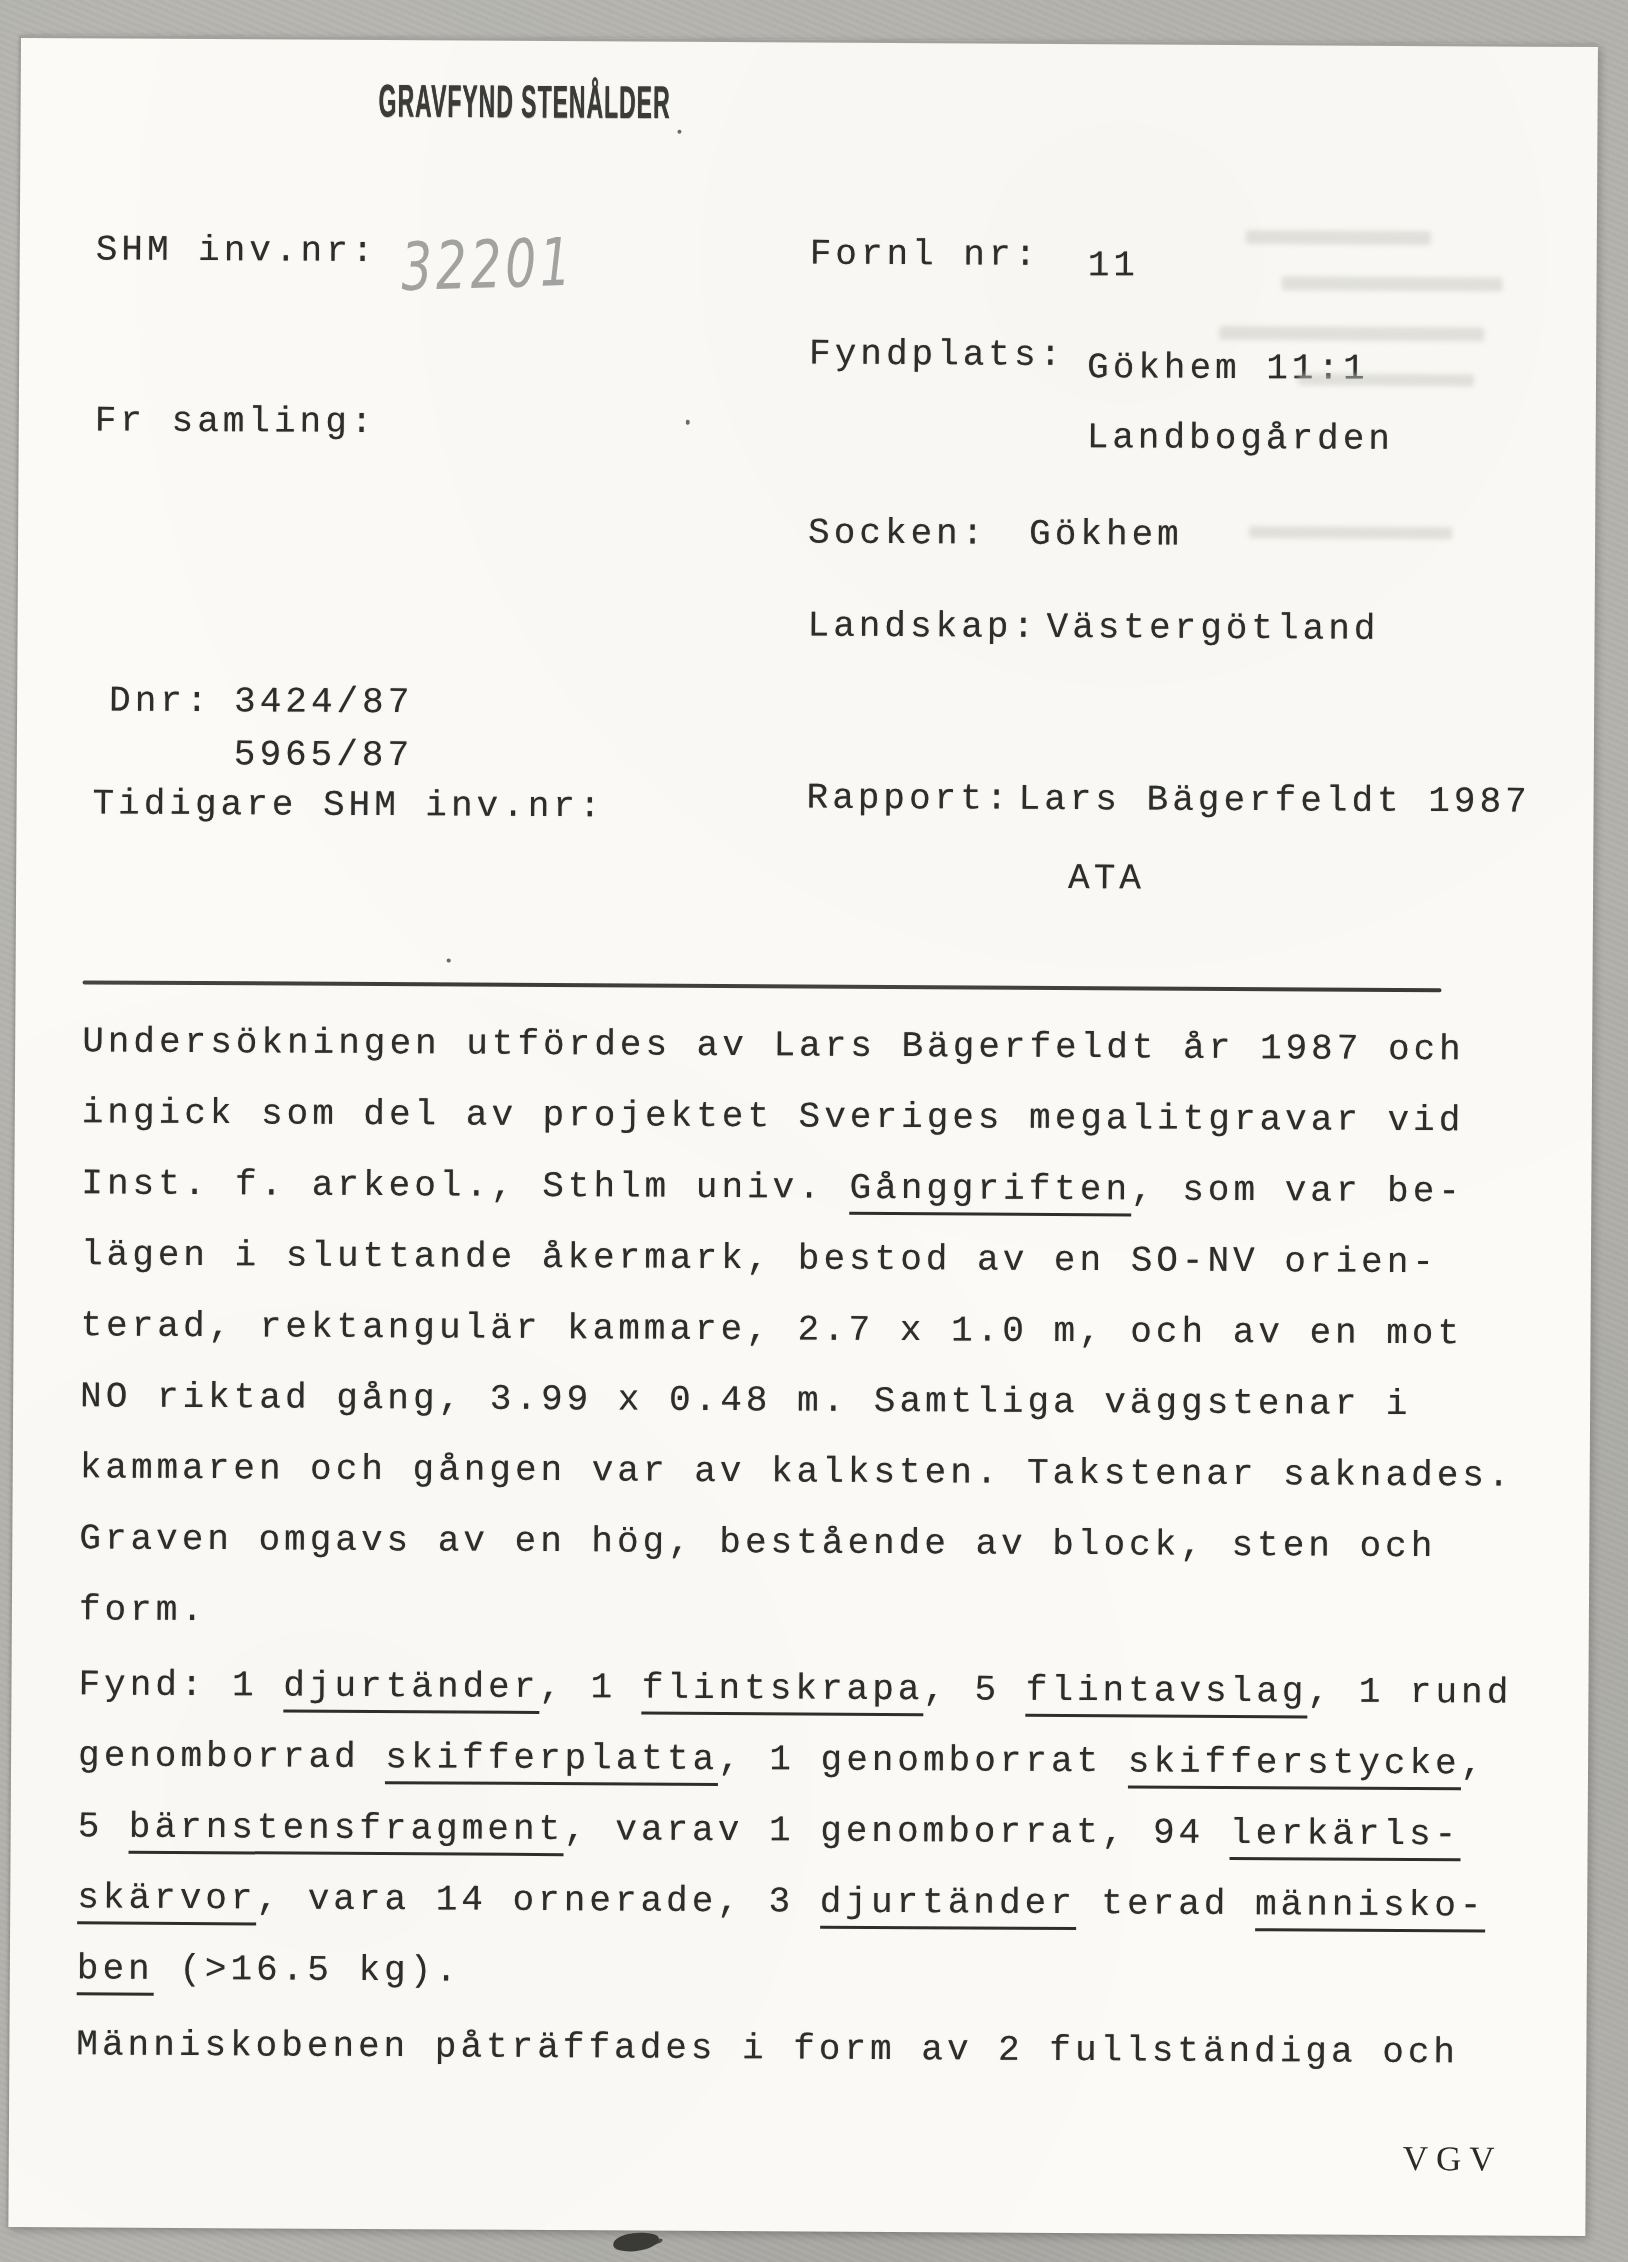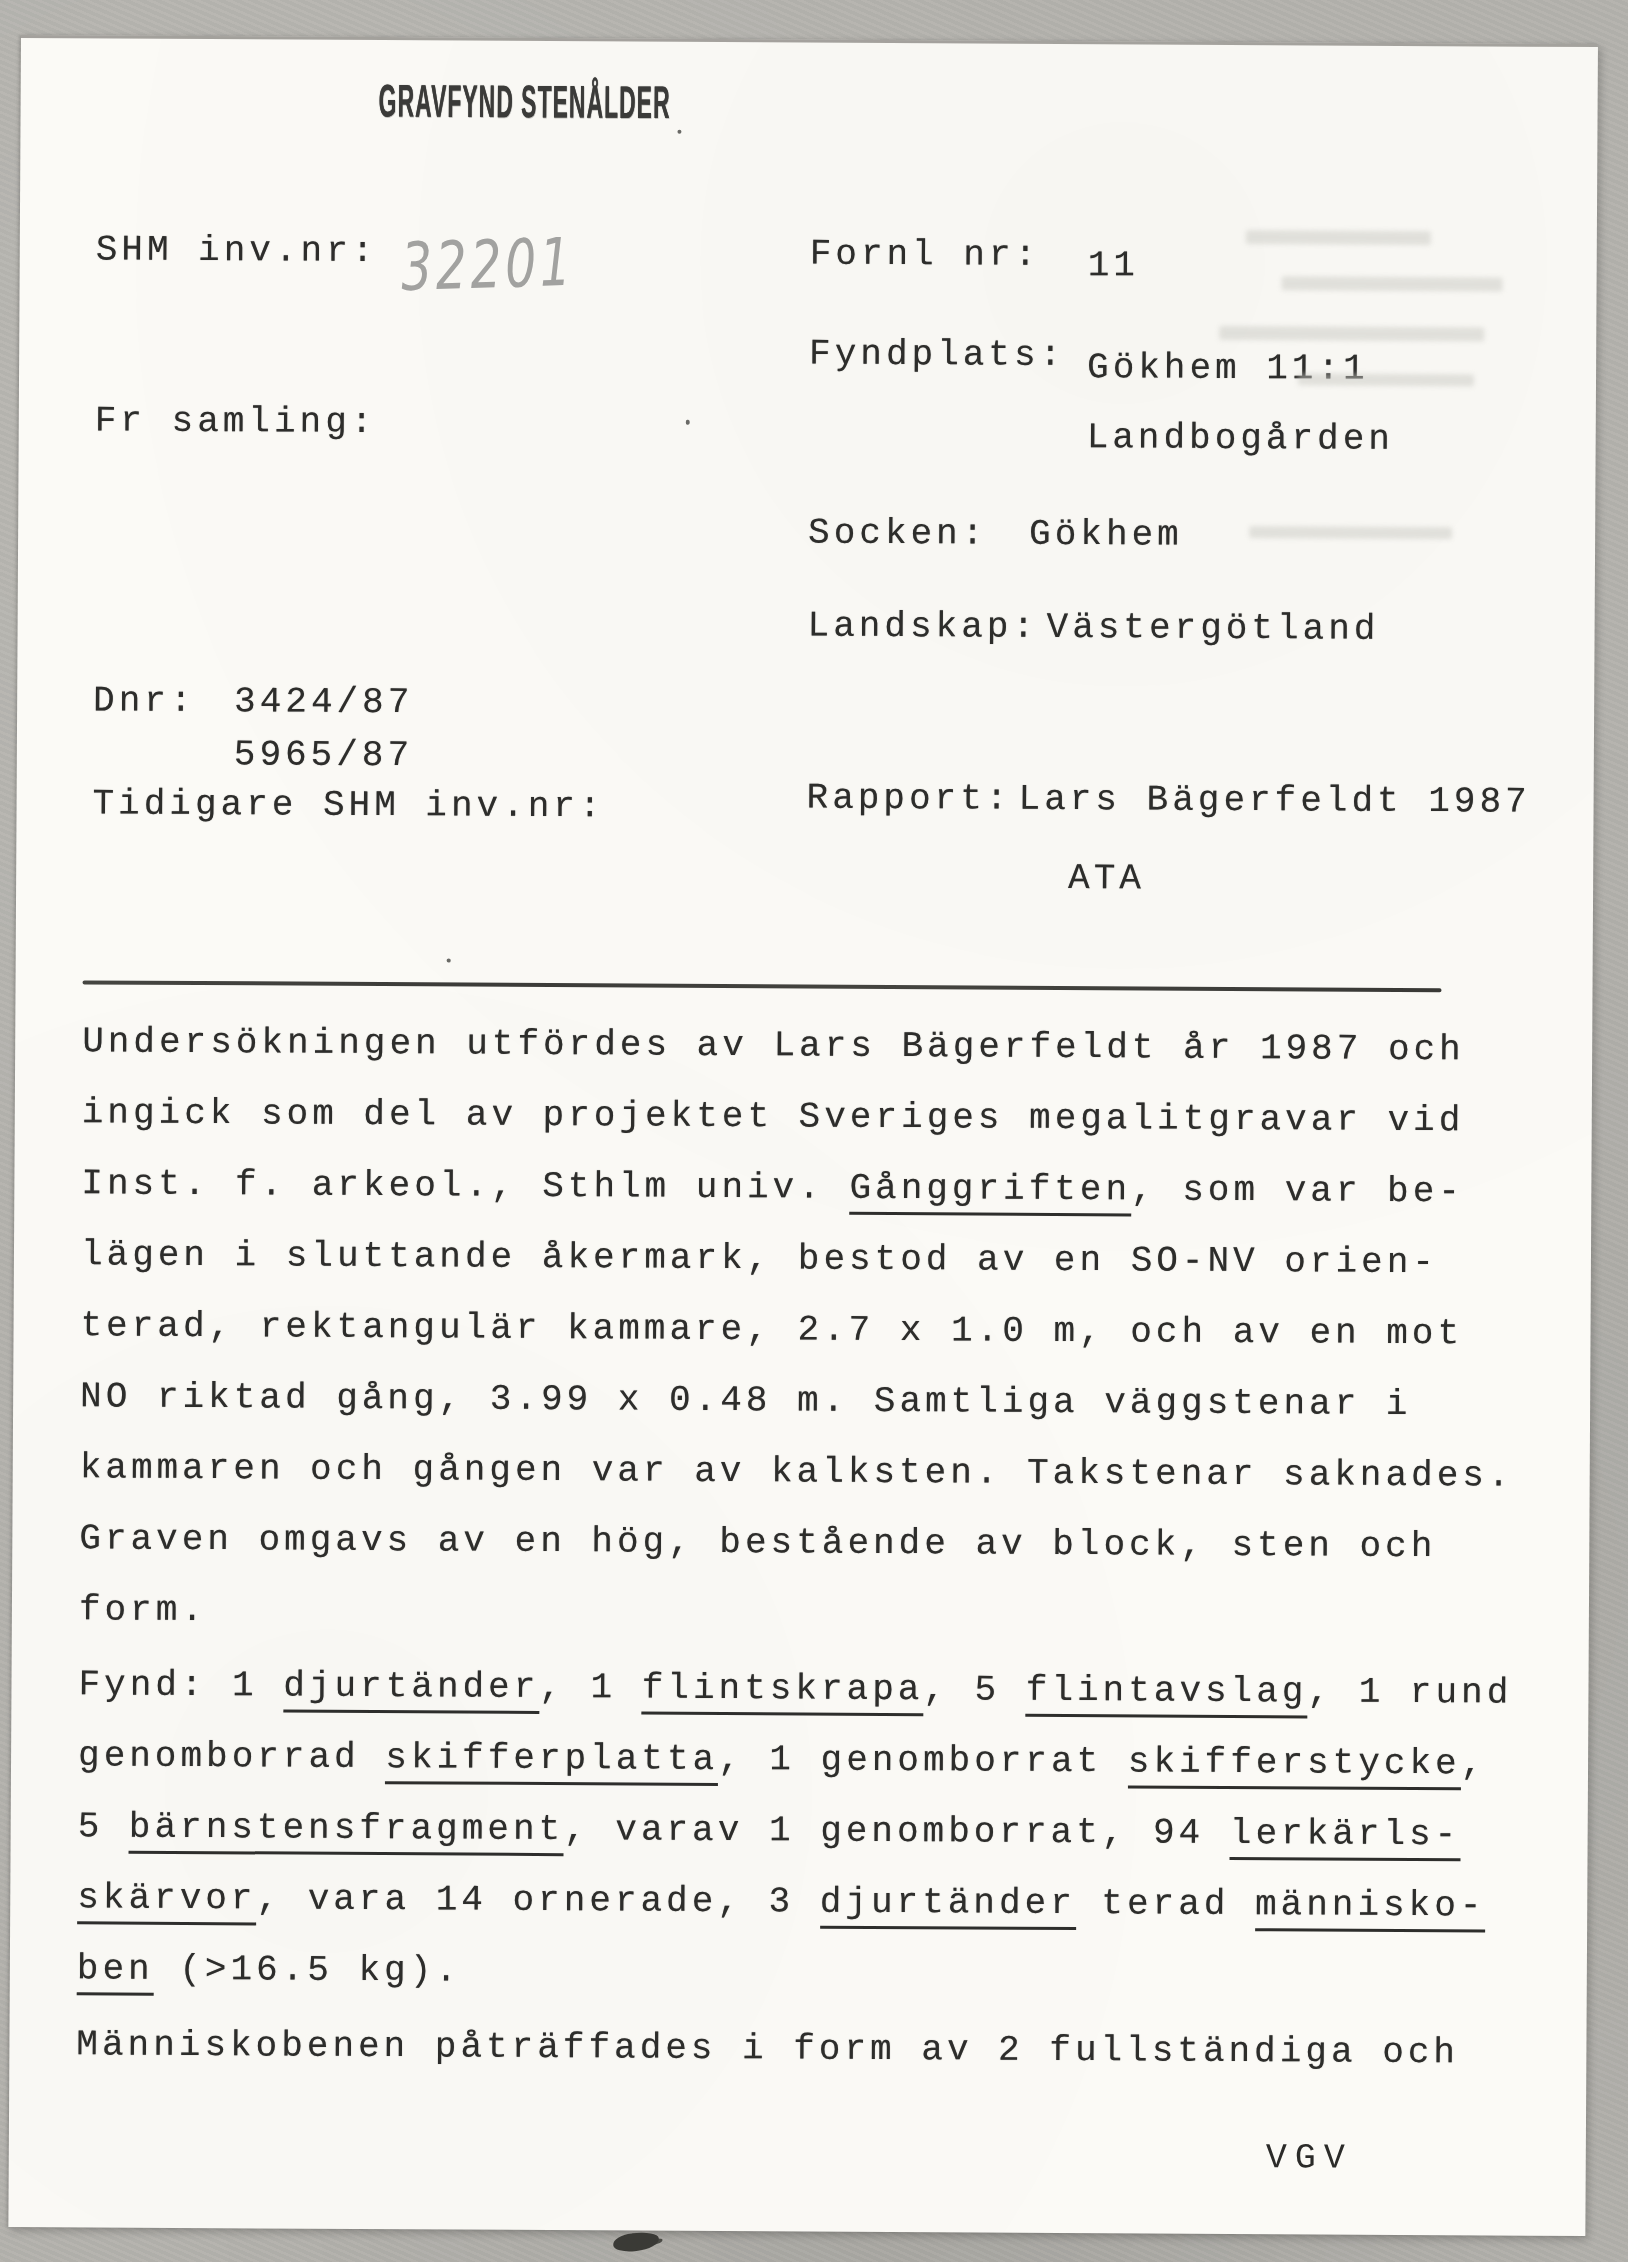--- a/index.html
+++ b/index.html
@@ -60,22 +60,22 @@
   .body-text{position:absolute;left:67px;top:981px;width:1464px;}
   .tline{
     height:71px;line-height:46px;white-space:nowrap;
     font-family:"Liberation Mono", monospace;
     font-size:36px;letter-spacing:4px;color:var(--ink);
     text-shadow:0 0 0.9px rgba(45,45,43,.55);
   }
   .para + .para{margin-top:4.4px;}
   .u{border-bottom:3.5px solid #2e2e2c;padding-bottom:2.6px;}
   .footer-mark{
-    position:absolute;left:1257px;top:2093px;
-    font-family:Liberation Mono, monospace;
+    position:absolute;left:1394px;top:2093px;
+    font-family:Liberation Serif, serif;
     font-size:35px;letter-spacing:8px;color:#2b2b29;
   }
   .ink-blob{
     position:absolute;left:613px;top:2233px;width:46px;height:17.6px;
     background:#3a3a36;border-radius:46% 60% 55% 48%/60% 45% 62% 50%;
     transform:rotate(-6deg);
     box-shadow:8.8px 1.8px 0 -5.3px #4a4a45;
   }
   .bleed{position:absolute;background:#c9c9c3;opacity:.5;filter:blur(2.6px);border-radius:2.6px;}
   .speck{position:absolute;background:#6a6a66;border-radius:50%;}
@@ -83,21 +83,21 @@
 </head>
 <body>
 
 <div class="paper">
 
   <div class="stamp">GRAVFYND STENÅLDER</div>
 
   <div class="tw" style="left:76px;top:191px">SHM inv.nr:</div>
   <div class="handwriting">32201</div>
   <div class="tw" style="left:76px;top:362px">Fr samling:</div>
-  <div class="tw" style="left:76px;top:642px">Dnr:</div>
+  <div class="tw" style="left:92px;top:642px">Dnr:</div>
   <div class="tw" style="left:217px;top:642px">3424/87</div>
   <div class="tw" style="left:217px;top:695px">5965/87</div>
   <div class="tw" style="left:76px;top:745px">Tidigare SHM inv.nr:</div>
 
   <div class="tw" style="left:790px;top:191px">Fornl nr:</div>
   <div class="tw" style="left:1068px;top:201px">11</div>
   <div class="tw" style="left:790px;top:291px">Fyndplats:</div>
   <div class="tw" style="left:1068px;top:303px">Gökhem 11:1</div>
   <div class="tw" style="left:1068px;top:373px">Landbogården</div>
   <div class="tw" style="left:790px;top:470px">Socken:</div>

